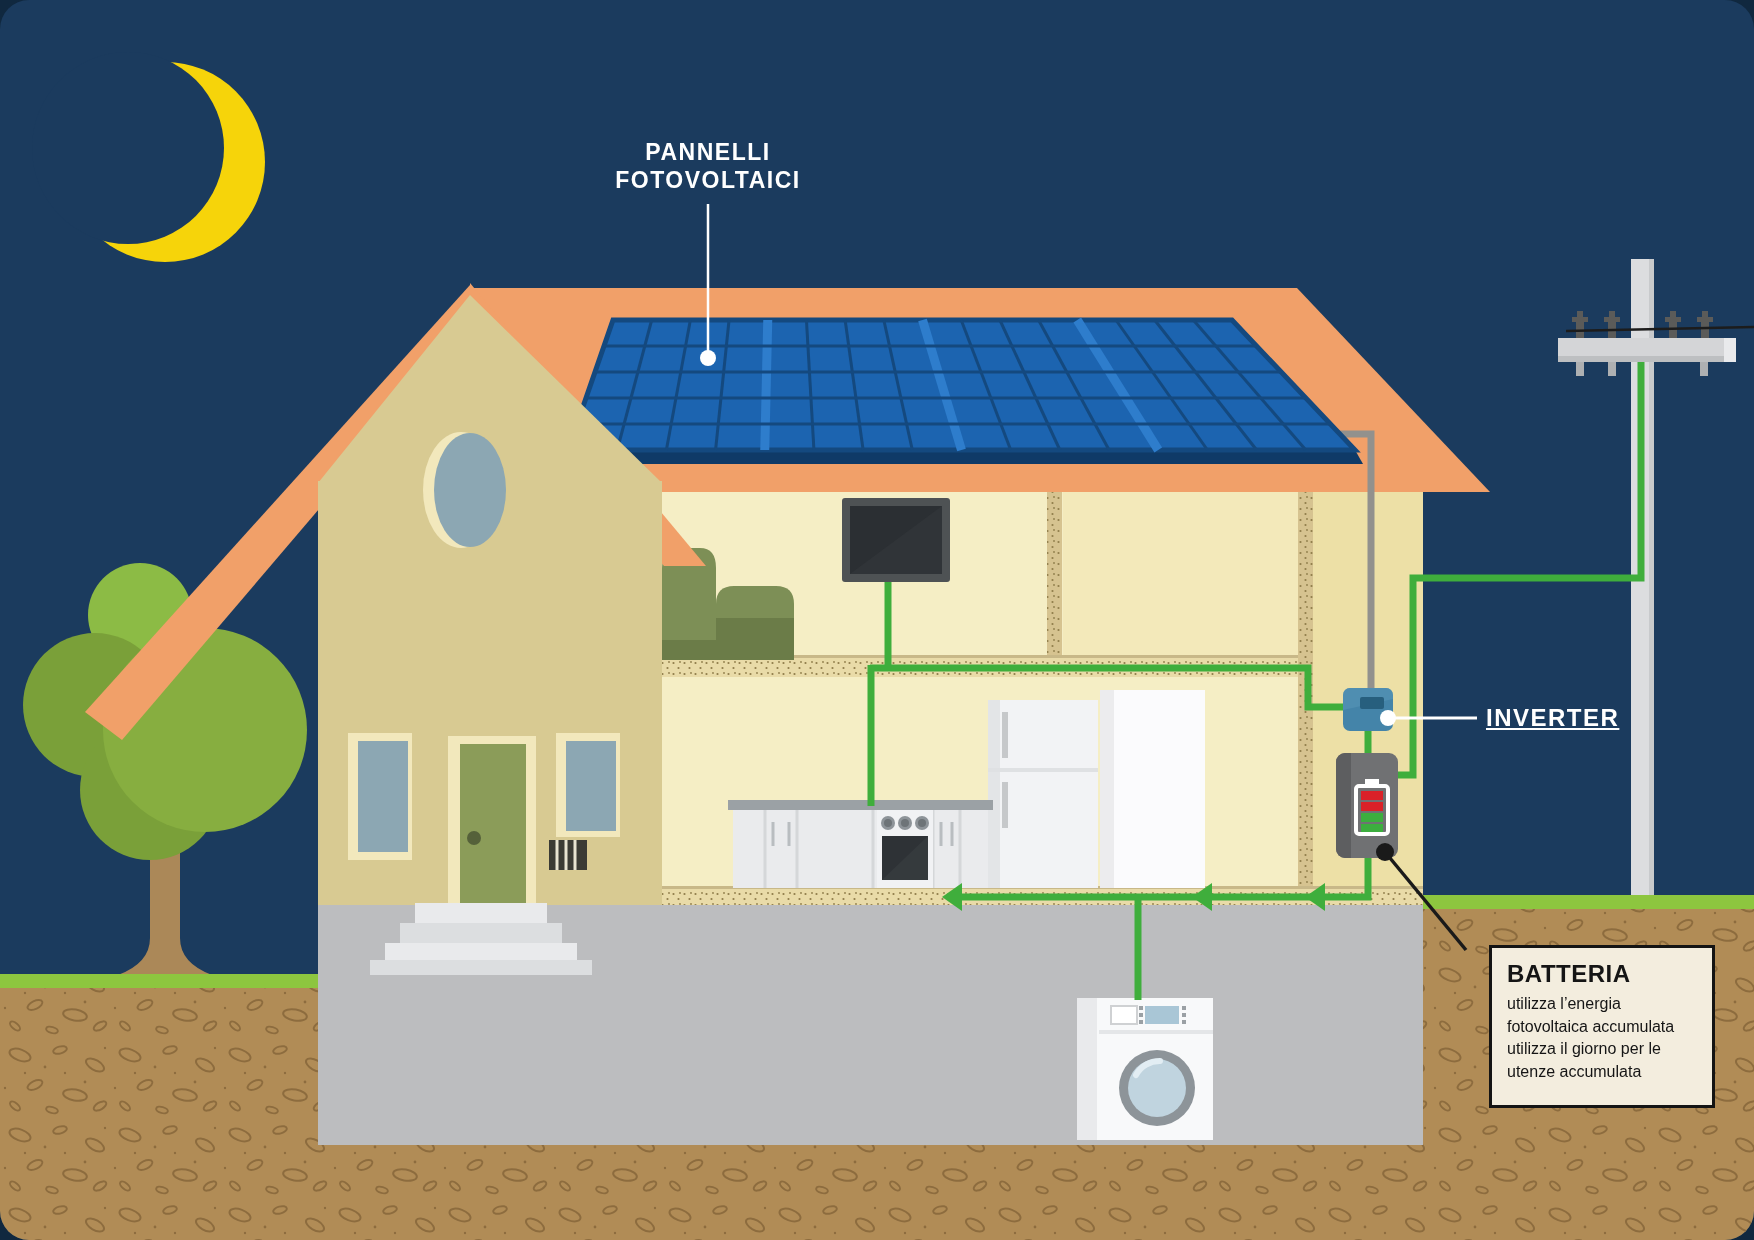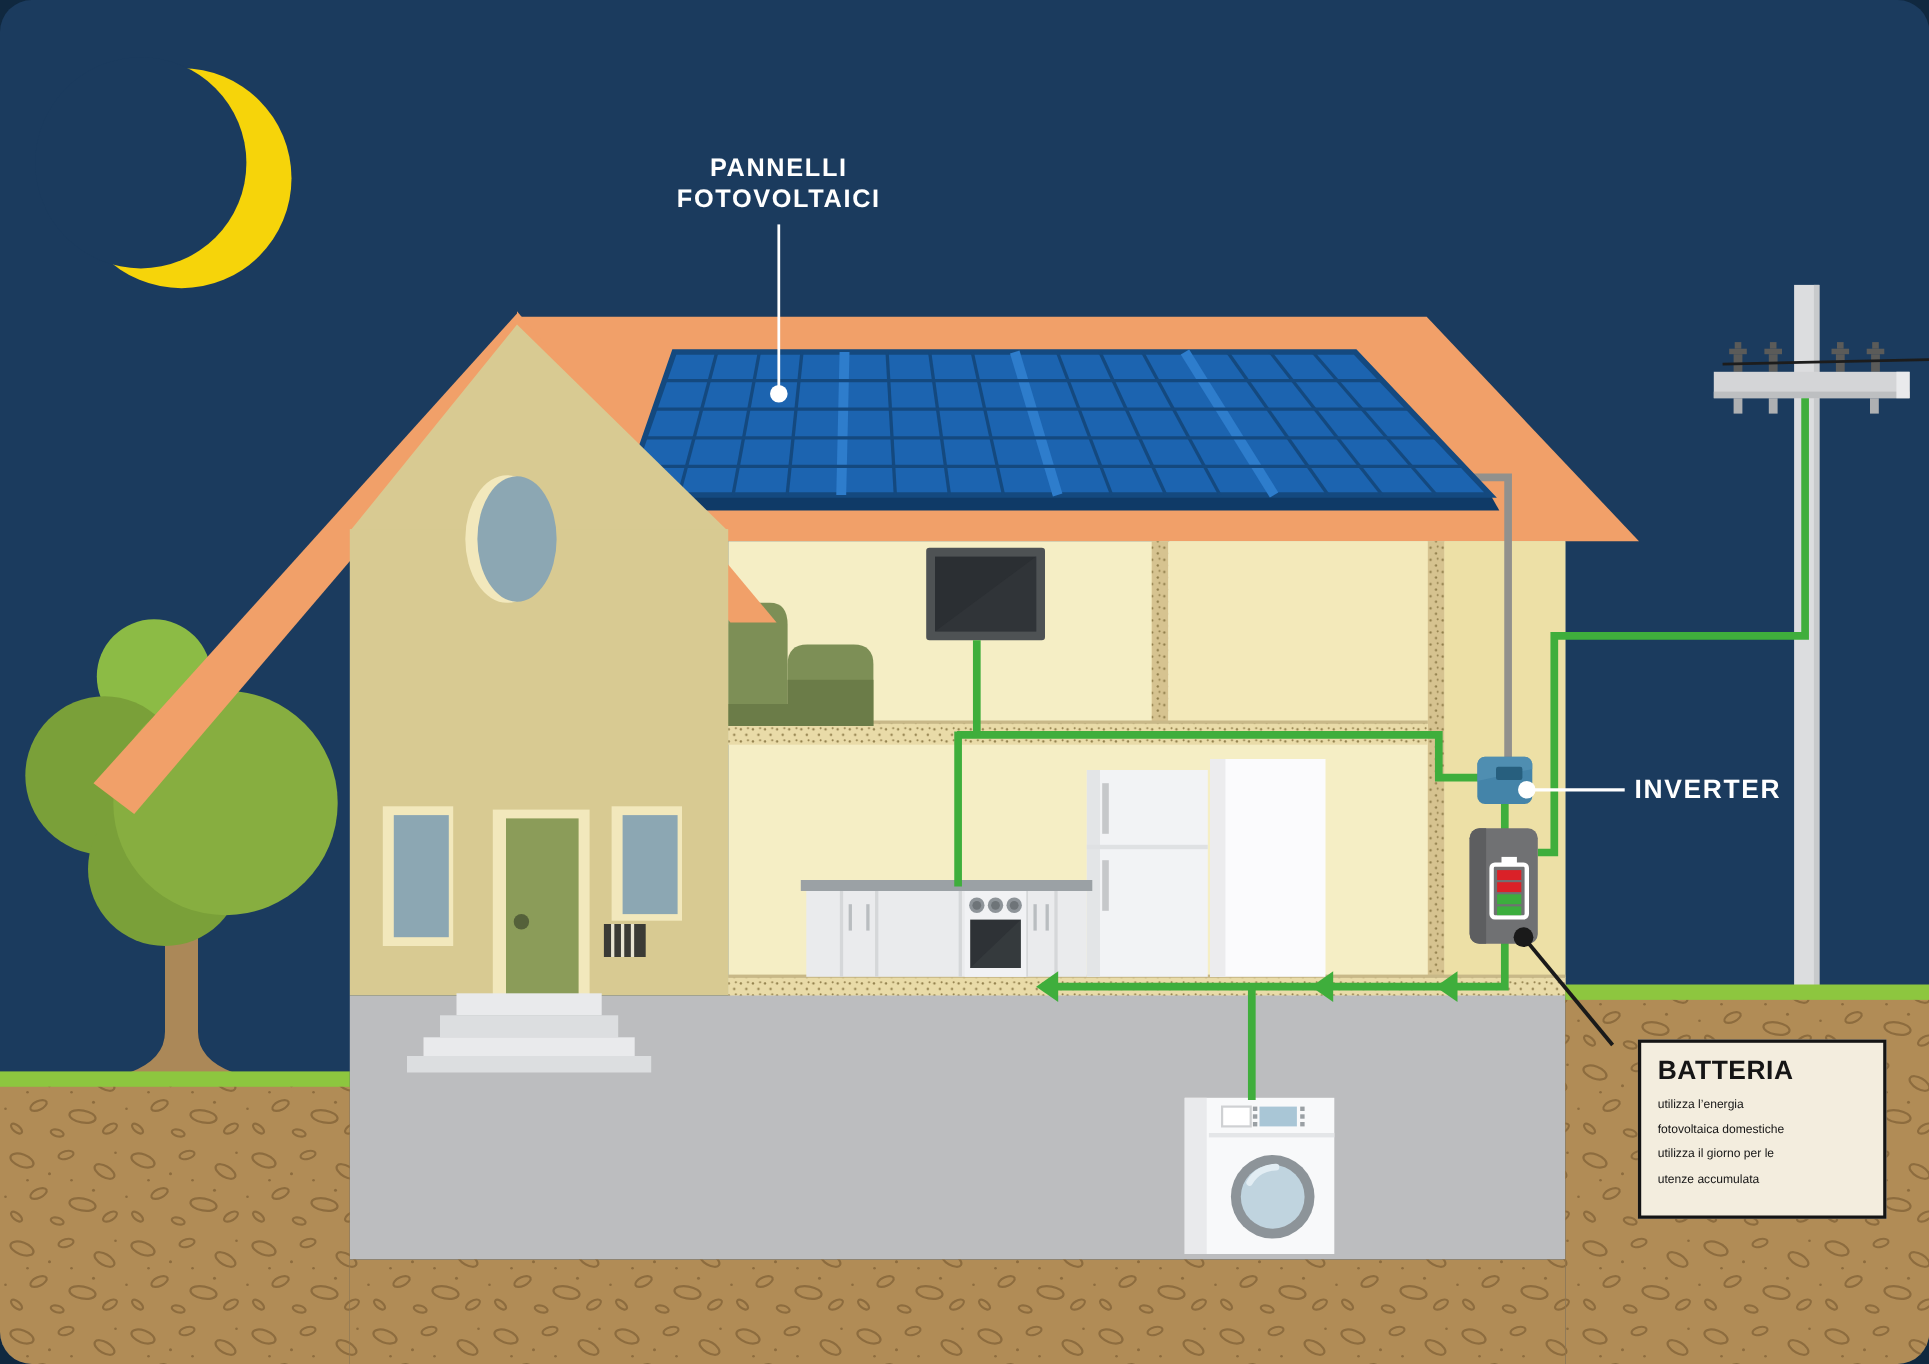--- a/index.html
+++ b/index.html
@@ -2,26 +2,26 @@
 <html style="--c-sky: #1b3b5e; --c-moon: #f6d40a; --c-roof: #f1a069; --c-wallFront: #d8ca92; --c-wallInterior: #f5eec5; --c-wallInterior2: #f3e9ba; --c-wallStrip: #ede0a6; --c-band: #e9dba8; --c-bandDot: #8f7d4a; --c-foundation: #bcbdbf; --c-grass: #8dc63f; --c-soil: #b18c56; --c-soilSpeckle: #8d6c3e; --c-wireGreen: #3fae3c; --c-wireGray: #92918d; --c-panelCell: #1c64b0; --c-panelGrid: #14497f; --c-panelSeparator: #2e7dcc; --c-panelEdge: #0f3a67; --c-inverterBody: #4484a9; --c-inverterScreen: #275f7e; --c-batteryBody: #707173; --c-batteryRed: #da2128; --c-batteryGreen: #3cae3e; --c-treeLight: #8cbb45; --c-treeMid: #87ae40; --c-treeDark: #7aa039; --c-trunk: #ab8858; --c-door: #8b9c59; --c-windowGlass: #8ca7b3; --c-windowFrame: #f2e8bc; --c-boxBg: #f3edde; --c-black: #141414; --c-white: #ffffff;"><head>
 <meta charset="utf-8">
 <style>
   html,body{margin:0;padding:0;background:#10283f;}
   #stage{position:relative;width:1754px;height:1240px;overflow:hidden;
          font-family:"Liberation Sans",sans-serif;border-radius:29px;}
   #scene{position:absolute;left:0;top:0;}
   .callout-label{position:absolute;color:#fff;font-weight:bold;letter-spacing:1.5px;}
   #panels-label{left:558px;top:138px;width:300px;text-align:center;
                 font-size:23px;line-height:28px;}
-  #inverter-label{left:1486px;top:704px;font-size:24px;}
+  #inverter-label{left:1486px;top:704px;font-size:24px;text-decoration:underline;}
   #battery-infobox{position:absolute;left:1489px;top:945px;width:226px;height:163px;
         background:var(--c-boxBg,#f3edde);border:3px solid var(--c-black,#141414);
         box-sizing:border-box;padding:12px 15px;color:#151515;}
   #battery-infobox .box-title{font-weight:bold;font-size:24px;letter-spacing:.5px;margin-bottom:5px;}
-  #battery-infobox .box-line{font-size:11px;line-height:22.5px;}
+  #battery-infobox .box-line{font-size:16px;line-height:22.5px;}
 </style>
 </head>
 <body>
 
 <div id="stage">
 <svg id="scene" width="1754" height="1240" viewBox="0 0 1754 1240">
   <defs>
     <pattern id="soilPat" width="110" height="80" patternUnits="userSpaceOnUse">
       <g fill="none" stroke="var(--c-soilSpeckle)" stroke-width="2">
         <ellipse cx="20" cy="15" rx="11" ry="5.5" transform="rotate(20 20 15)"></ellipse>
@@ -337,17 +337,17 @@
 <div id="panels-label" class="callout-label">
   <div>PANNELLI</div>
   <div>FOTOVOLTAICI</div>
 </div>
 
 <div id="inverter-label" class="callout-label">INVERTER</div>
 
 <div id="battery-infobox">
   <div class="box-title">BATTERIA</div>
   <div class="box-line">utilizza l’energia</div>
-  <div class="box-line">fotovoltaica domestiche</div>
+  <div class="box-line">fotovoltaica accumulata</div>
   <div class="box-line">utilizza il giorno per le</div>
   <div class="box-line">utenze accumulata</div>
 </div>
 </div>
 
 </body></html>

